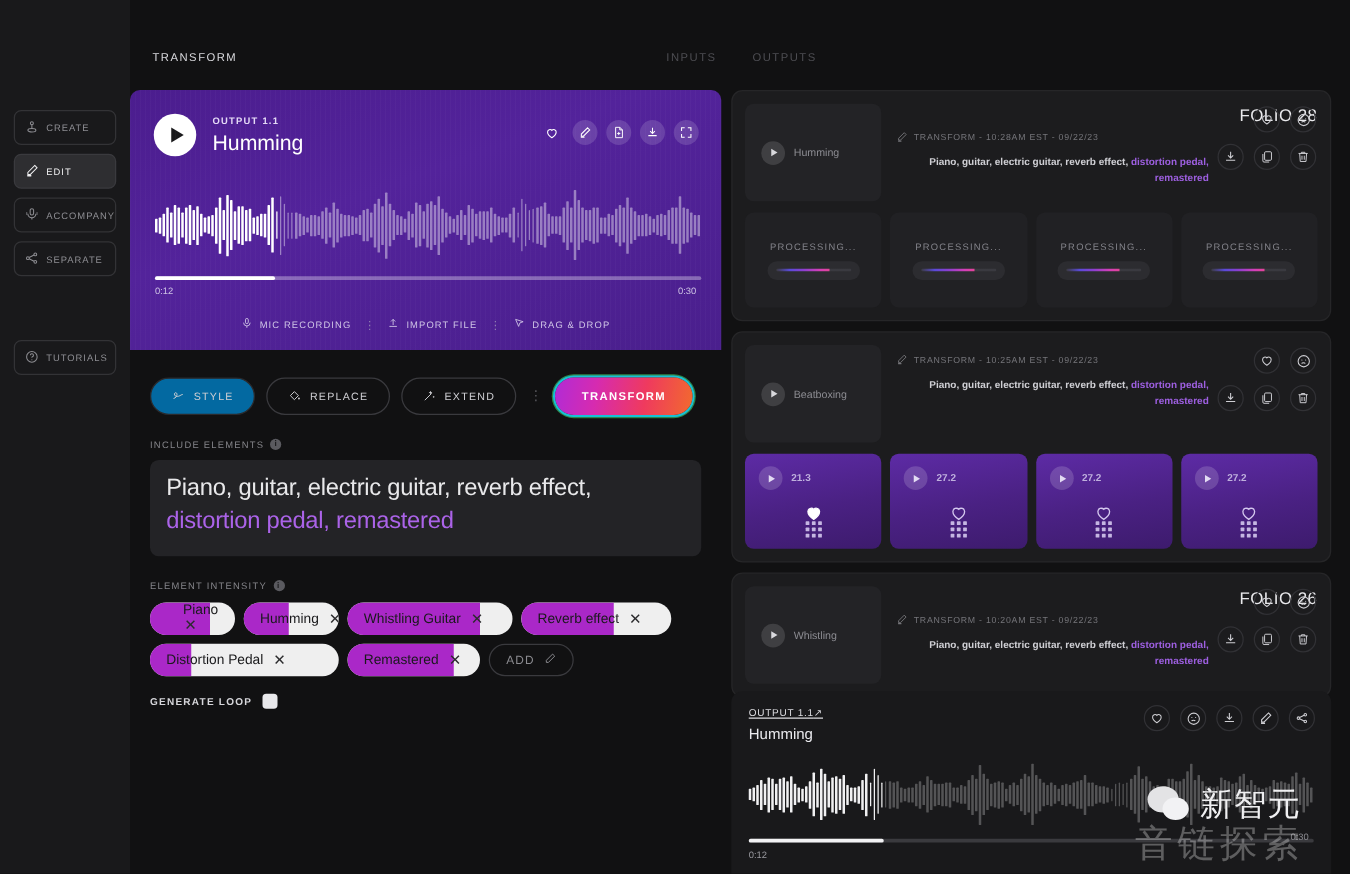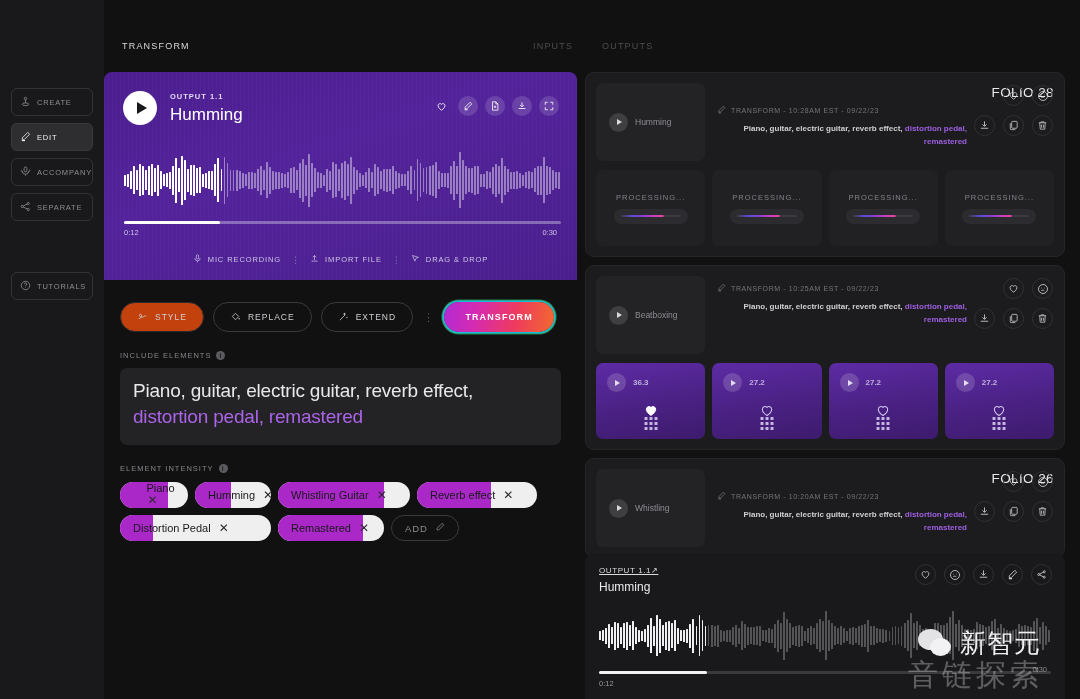--- a/index.html
+++ b/index.html
@@ -106,21 +106,21 @@
   .src-sep { color:#8f7fb0; font-size:9px; letter-spacing:0; }
 
   
   .actions { display:flex; align-items:center; gap:9px; margin-top: 22px; }
   .act-btn {
     height: 30px; border:1px solid #3a3a3e; border-radius:15px;
     display:flex; align-items:center; justify-content:center; gap:7px;
     padding: 0 16px; font-size:8.5px; letter-spacing:1px; color:#cfcfd3; cursor:pointer;
     background: transparent;
   }
-  .act-btn.filled { background:#c2410c; border-color:#2a2a2d; }
+  .act-btn.filled { background:#0369a1; border-color:#2a2a2d; }
   .dots-v { color:#58585d; font-size:11px; line-height:8px; padding:0 1px; cursor:pointer; }
   .transform-btn {
     position: relative; height: 30px; width: 110px; border-radius: 16px;
     background: linear-gradient(100deg,#b12bd6 0%, #d62bb0 30%, #ef3a5e 65%, #f26a2e 100%);
     display:flex; align-items:center; justify-content:center;
     font-size:9px; letter-spacing:1.1px; color:#fff; font-weight:bold; cursor:pointer;
     box-shadow: 0 0 0 1.6px rgba(20,200,230,.9), 0 0 0 2.6px rgba(70,230,120,.55);
   }
 
   
@@ -628,20 +628,24 @@
         <span class="cx">✕</span>
       </div>
       <div class="chip-add">
         <span>ADD</span>
         <span><svg width="10" height="10" viewBox="0 0 24 24" fill="none" stroke="#8b8b90" stroke-width="1.9">
             <path d="M17 3l4 4L9 19H5v-4L17 3z"></path>
           </svg></span>
       </div>
     </div>
 
+  <div class="loop-row">
+    <span class="loop-lbl">GENERATE LOOP</span>
+    <span class="toggle"></span>
+  </div>
 </div>
 
 <div class="right" id="right-panel">
     <div class="folio">
       <div class="folio-head">
         <div class="thumb">
           <div class="mini-play">
             <i></i>
           </div>
           <div class="tlbl">Humming</div>
@@ -777,21 +781,21 @@
             <path d="M10 10v7M14 10v7"></path>
           </svg>
         </div>
       </div>
       <div class="tilerow">
         <div class="tile-purple">
           <div class="tp-head">
             <div class="tp-play">
               <i></i>
             </div>
-            <div class="tp-lbl">36.3</div>
+            <div class="tp-lbl">21.3</div>
           </div>
           <div class="tp-heart"><svg width="15" height="15" viewBox="0 0 24 24" fill="#fff" stroke="#fff" stroke-width="1.6">
               <path d="M12 20s-7.5-4.6-7.5-10a4.3 4.3 0 0 1 7.5-2.8A4.3 4.3 0 0 1 19.5 10c0 5.4-7.5 10-7.5 10z"></path>
             </svg></div>
           <div class="tp-grid">
             <i></i>
             <i></i>
             <i></i>
             <i></i>
             <i></i>

